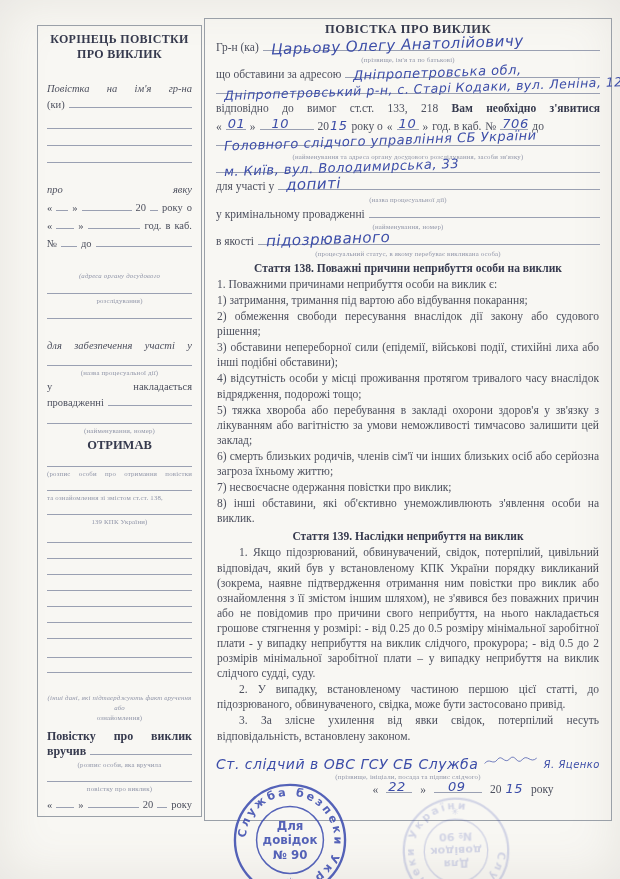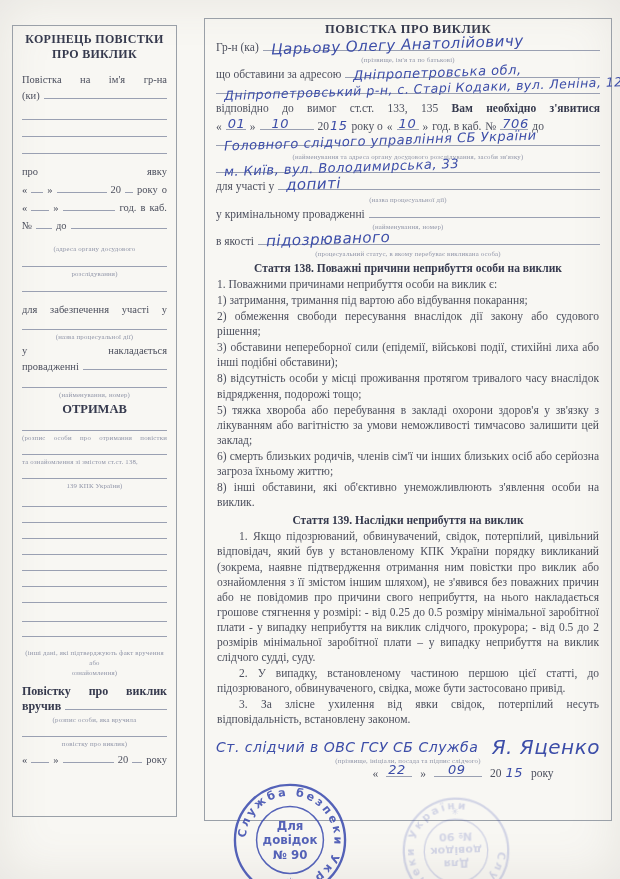--- a/index.html
+++ b/index.html
@@ -1,20 +1,20 @@
 <!DOCTYPE html>
 <html><head>
 <meta charset="utf-8">
 <style>
   html,body{margin:0;padding:0;background:#e8e6e1;}
   .page{position:relative;width:620px;height:879px;background:#f8f7f3;overflow:hidden;
         font-family:"Liberation Serif",serif;color:#4d505e;
         box-shadow:inset 0 0 50px rgba(125,120,108,.14);}
   
-  .stub{position:absolute;left:12px;top:25px;width:165px;height:792px;border:1px solid #9aa0a8;
+  .stub{position:absolute;left:37px;top:25px;width:165px;height:792px;border:1px solid #9aa0a8;
         padding:6px 9px;box-sizing:border-box;font-size:10.5px;line-height:14px;}
   .main{position:absolute;left:204px;top:18px;width:408px;height:803px;border:1px solid #9aa0a8;
         padding:3px 11px 2px 11px;box-sizing:border-box;font-size:11.5px;line-height:15.1px;}
   
   .b{font-weight:bold;color:#363a4e;}
   .center{text-align:center;}
   .jl{text-align:justify;text-align-last:justify;}
   .row{display:flex;align-items:baseline;gap:4px;}
   .fill{flex:1;border-bottom:1px solid #9aa0b2;position:relative;min-height:11px;}
   .uw{display:inline-block;border-bottom:1px solid #9aa0b2;position:relative;}
@@ -35,21 +35,21 @@
   .sig-row{display:flex;align-items:flex-end;gap:6px;margin-top:4px;height:24px;}
   .date-row{display:flex;align-items:baseline;gap:8px;justify-content:center;margin-left:110px;}
   
   .stamp{position:absolute;left:231px;top:781px;width:118px;height:118px;opacity:.88;}
   .stamp-ghost{position:absolute;left:400px;top:795px;width:112px;height:112px;opacity:.20;
                transform:rotate(178deg);filter:blur(.5px);}
   .stamp svg,.stamp-ghost svg{width:100%;height:100%;}
   .ring-t{font-family:"DejaVu Sans",sans-serif;font-size:11.5px;font-weight:bold;letter-spacing:2.6px;fill:#3e4eb0;}
   .inner-t{font-family:"DejaVu Sans",sans-serif;font-size:12px;font-weight:bold;fill:#3e4eb0;text-anchor:middle;}
   .star-t{font-family:"DejaVu Sans",sans-serif;font-size:10px;fill:#3e4eb0;text-anchor:middle;}
-  .mt2{margin-top:2px;}.mt4{margin-top:11px;}.mt6{margin-top:6px;}.mt8{margin-top:2px;}
+  .mt2{margin-top:2px;}.mt4{margin-top:20px;font-style:italic;}.mt6{margin-top:6px;}.mt8{margin-top:2px;}
 </style>
 </head>
 <body>
 
 <div class="page">
 
   <div class="stub">
     <div class="title b center">КОРІНЕЦЬ ПОВІСТКИ ПРО ВИКЛИК</div>
     <div class="jl mt4">Повістка на ім'я гр-на</div>
     <div class="row">
@@ -153,21 +153,21 @@
           <span class="hand">Дніпропетровська обл,</span>
         </span>
     </div>
     <div class="row" style="height:17px">
       <span class="fill">
           <span class="hand" style="font-size:12.5px">Дніпропетровський р-н, с. Старі Кодаки, вул. Леніна, 120</span>
         </span>
     </div>
 
     <div class="jl mt2">
-      <span>відповідно до вимог ст.ст. 133, 135</span>
+      <span>відповідно до вимог ст.ст. 133, 218</span>
       <span class="b">Вам необхідно з'явитися</span>
     </div>
 
     <div class="row mt2">
       <span>«</span>
       <span class="uw" style="width:20px">
           <span class="hand" style="position:absolute;left:2px;bottom:-2px">01</span>
         </span>
       <span>»</span>
       <span class="uw" style="width:54px">
@@ -221,36 +221,37 @@
           <span class="hand hand-lg">підозрюваного</span>
         </span>
     </div>
     <div class="note">(процесуальний статус, в якому перебуває викликана особа)</div>
 
     <p class="art-title">Стаття 138. Поважні причини неприбуття особи на виклик</p>
     <p class="para">1. Поважними причинами неприбуття особи на виклик є:</p>
     <p class="para">1) затримання, тримання під вартою або відбування покарання;</p>
     <p class="para">2) обмеження свободи пересування внаслідок дії закону або судового рішення;</p>
     <p class="para">3) обставини непереборної сили (епідемії, військові події, стихійні лиха або інші подібні обставини);</p>
-    <p class="para">8) відсутність особи у місці проживання протягом тривалого часу внаслідок відрядження, подорожі тощо;</p>
+    <p class="para">4) відсутність особи у місці проживання протягом тривалого часу внаслідок відрядження, подорожі тощо;</p>
     <p class="para">5) тяжка хвороба або перебування в закладі охорони здоров'я у зв'язку з лікуванням або вагітністю за умови неможливості тимчасово залишити цей заклад;</p>
     <p class="para">6) смерть близьких родичів, членів сім'ї чи інших близьких осіб або серйозна загроза їхньому життю;</p>
+    <p class="para">7) несвоєчасне одержання повістки про виклик;</p>
     <p class="para">8) інші обставини, які об'єктивно унеможливлюють з'явлення особи на виклик.</p>
 
     <p class="art-title">Стаття 139. Наслідки неприбуття на виклик</p>
     <p class="para ind">1. Якщо підозрюваний, обвинувачений, свідок, потерпілий, цивільний відповідач, який був у встановленому КПК України порядку викликаний (зокрема, наявне підтвердження отримання ним повістки про виклик або ознайомлення з її змістом іншим шляхом), не з'явився без поважних причин або не повідомив про причини свого неприбуття, на нього накладається грошове стягнення у розмірі: - від 0.25 до 0.5 розміру мінімальної заробітної плати - у випадку неприбуття на виклик слідчого, прокурора; - від 0.5 до 2 розмірів мінімальної заробітної плати – у випадку неприбуття на виклик слідчого судді, суду.</p>
     <p class="para ind">2. У випадку, встановленому частиною першою цієї статті, до підозрюваного, обвинуваченого, свідка, може бути застосовано привід.</p>
     <p class="para ind">3. За злісне ухилення від явки свідок, потерпілий несуть відповідальність, встановлену законом.</p>
 
     <div class="sig-row">
       <span class="hand" style="font-size:14px">Ст. слідчий в ОВС ГСУ СБ Служба</span>
       <svg width="120" height="22" viewBox="0 0 120 22">
         <path d="M2,16 C12,2 20,22 30,8 S46,20 58,6 S74,22 86,8 S104,18 118,5" fill="none" stroke="#3c4da8" stroke-width="1.6" stroke-linecap="round"></path>
       </svg>
-      <span class="hand" style="font-size:20px">Я. Яценко</span>
+      <span class="hand" style="font-size:10px">Я. Яценко</span>
     </div>
     <div class="note">(прізвище, ініціали, посада та підпис слідчого)</div>
 
     <div class="date-row">
       <span>«</span>
       <span class="uw" style="width:26px">
           <span class="hand" style="position:absolute;left:2px;bottom:-2px">22</span>
         </span>
       <span>»</span>
       <span class="uw" style="width:48px">

